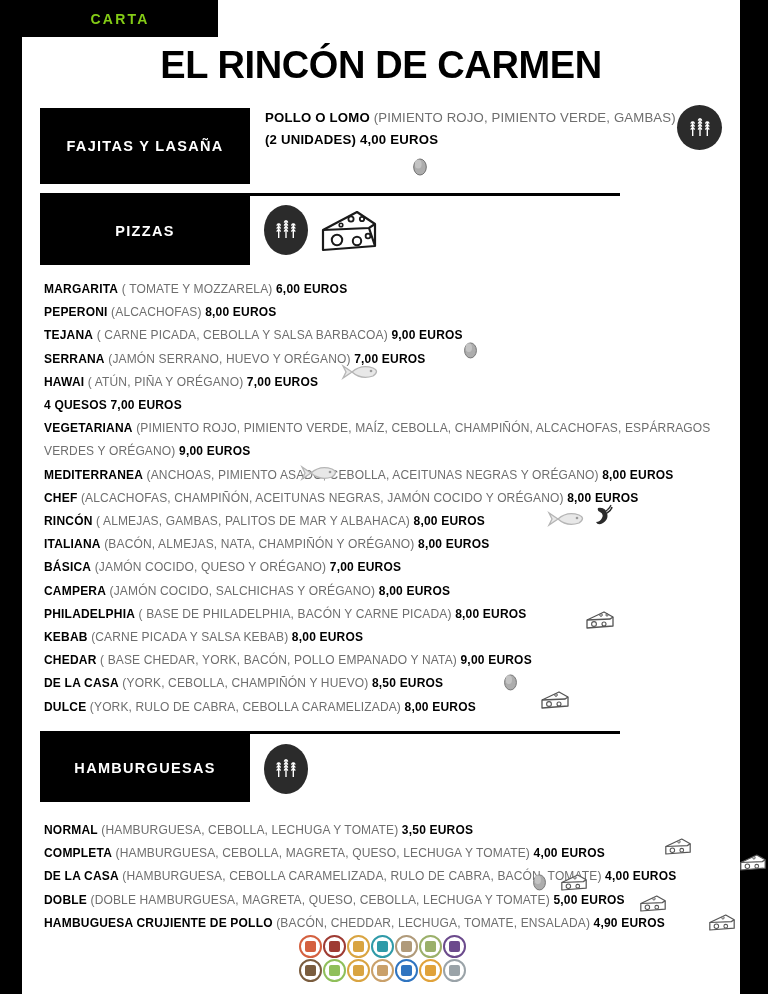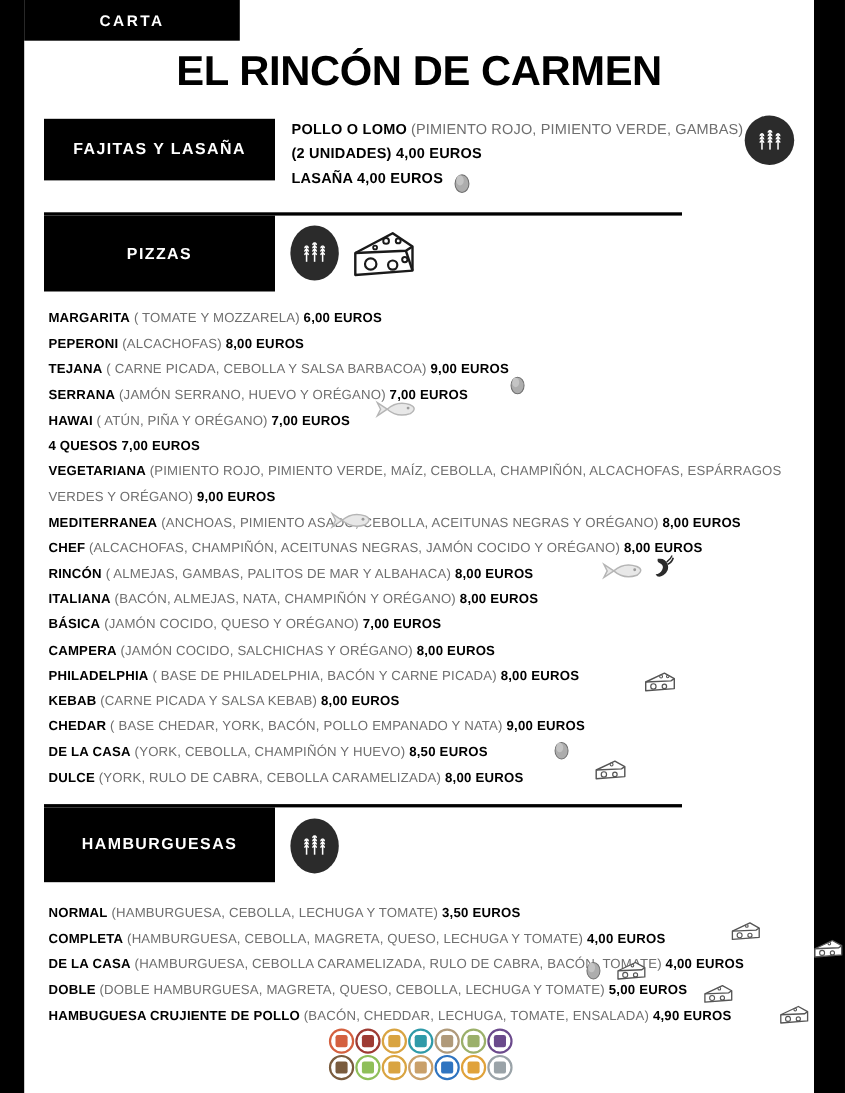--- a/index.html
+++ b/index.html
@@ -19,21 +19,21 @@
     left: 22px; top: 0; width: 718px; height: 994px;
     background: #ffffff;
   }
 
   
   .carta-tab {
     position: absolute;
     left: 0px; top: 0px;
     width: 196px; height: 37px;
     background: #000;
-    color: #ffffff;
+    color: #84cc16;
     display: flex; align-items: center; justify-content: center;
     font-size: 14px; font-weight: bold; letter-spacing: 2.2px;
   }
 
   
   .title {
     position: absolute;
     left: 0; top: 44px; width: 718px;
     text-align: center;
     font-size: 38px; font-weight: bold;
@@ -124,21 +124,21 @@
 
 <div id="page">
   <div id="sheet">
 
     <div class="carta-tab">
       <span>CARTA</span>
     </div>
 
     <div class="title">EL RINCÓN DE CARMEN</div>
 
-    <div class="sec-box" style="left:18px; top:108px; width:210px; height:56px;">
+    <div class="sec-box" style="left:18px; top:108px; width:210px; height:76px;">
       <span>FAJITAS Y LASAÑA</span>
     </div>
 
     <div class="wheat-badge" style="left:655px; top:105px; width:45px; height:45px;">
       <svg width="28" height="28" viewBox="0 0 28 28">
         <g fill="#ffffff">
           <rect x="6" y="8" width="1.4" height="14"></rect>
             <rect x="13.3" y="5" width="1.4" height="17"></rect>
             <rect x="20.6" y="8" width="1.4" height="14"></rect>
           <g>
@@ -172,23 +172,20 @@
     </div>
 
     <div class="fajita-lines">
       <div class="ln">
         <span class="nm">POLLO O LOMO</span>
         <span class="ds">(PIMIENTO ROJO, PIMIENTO VERDE, GAMBAS)</span>
       </div>
       <div class="ln">
         <span class="nm">(2 UNIDADES) 4,00 EUROS</span>
       </div>
-      <div class="ln">
-        <span class="nm">LASAÑA 4,00 EUROS</span>
-      </div>
     </div>
 
     <div class="egg-ic" style="left:390px; top:156px;">
       <svg width="16" height="20" viewBox="0 0 16 20">
           <ellipse cx="8" cy="11" rx="6.3" ry="8" fill="#adadad" stroke="#6f6f6f" stroke-width="1"></ellipse>
           <ellipse cx="6.2" cy="8" rx="3.4" ry="4.6" fill="#c4c4c4"></ellipse>
         </svg>
     </div>
 
     <div class="sec-rule" style="top:193px;"></div>

